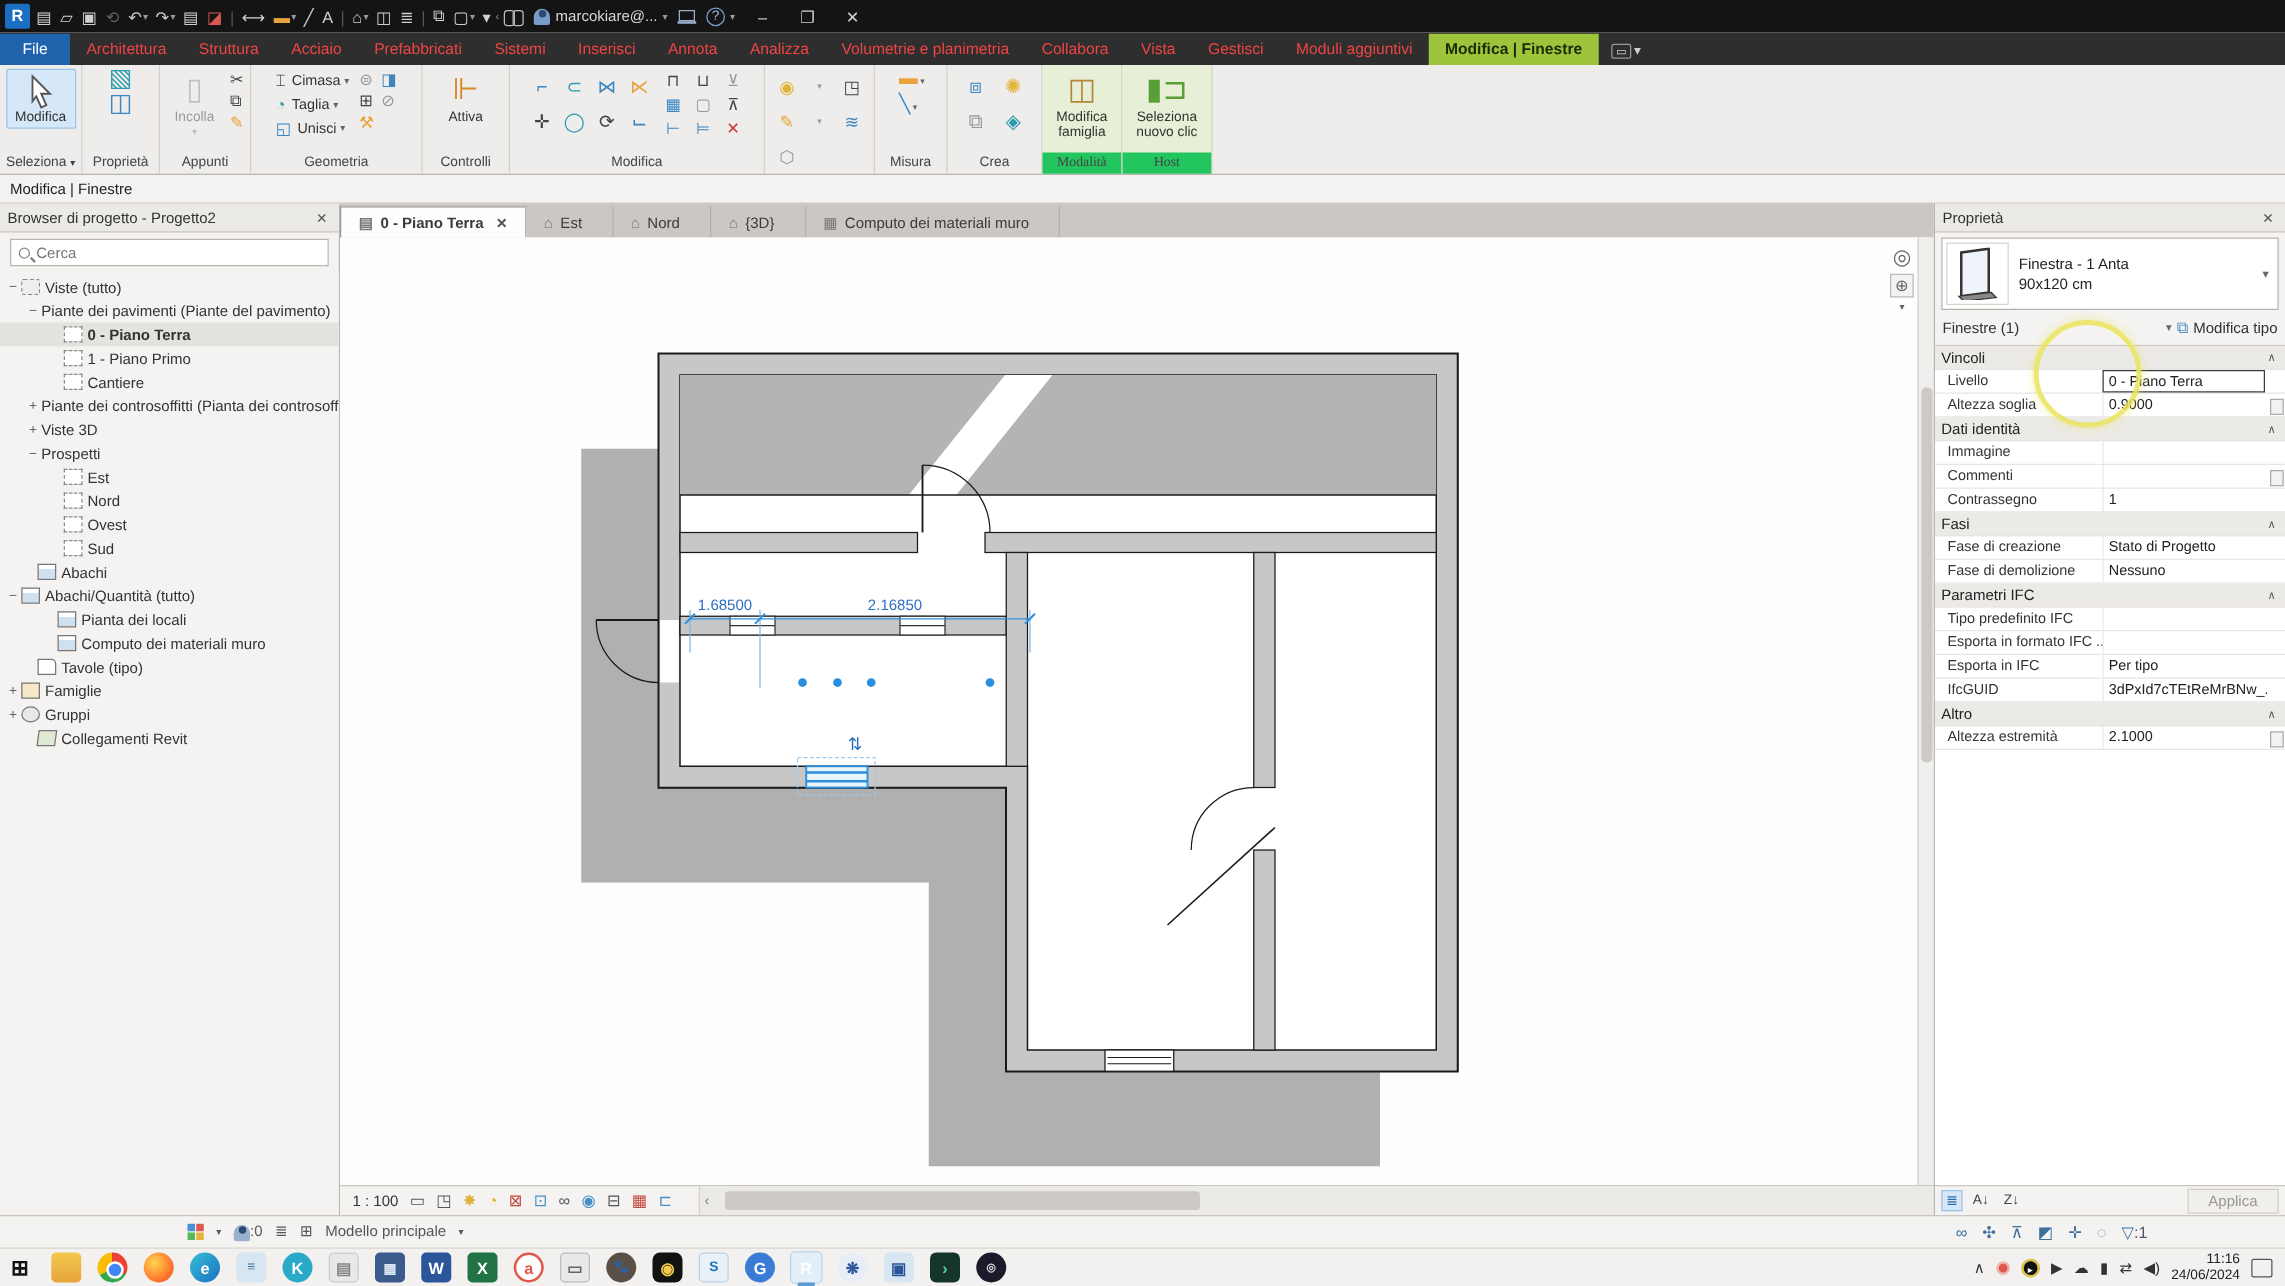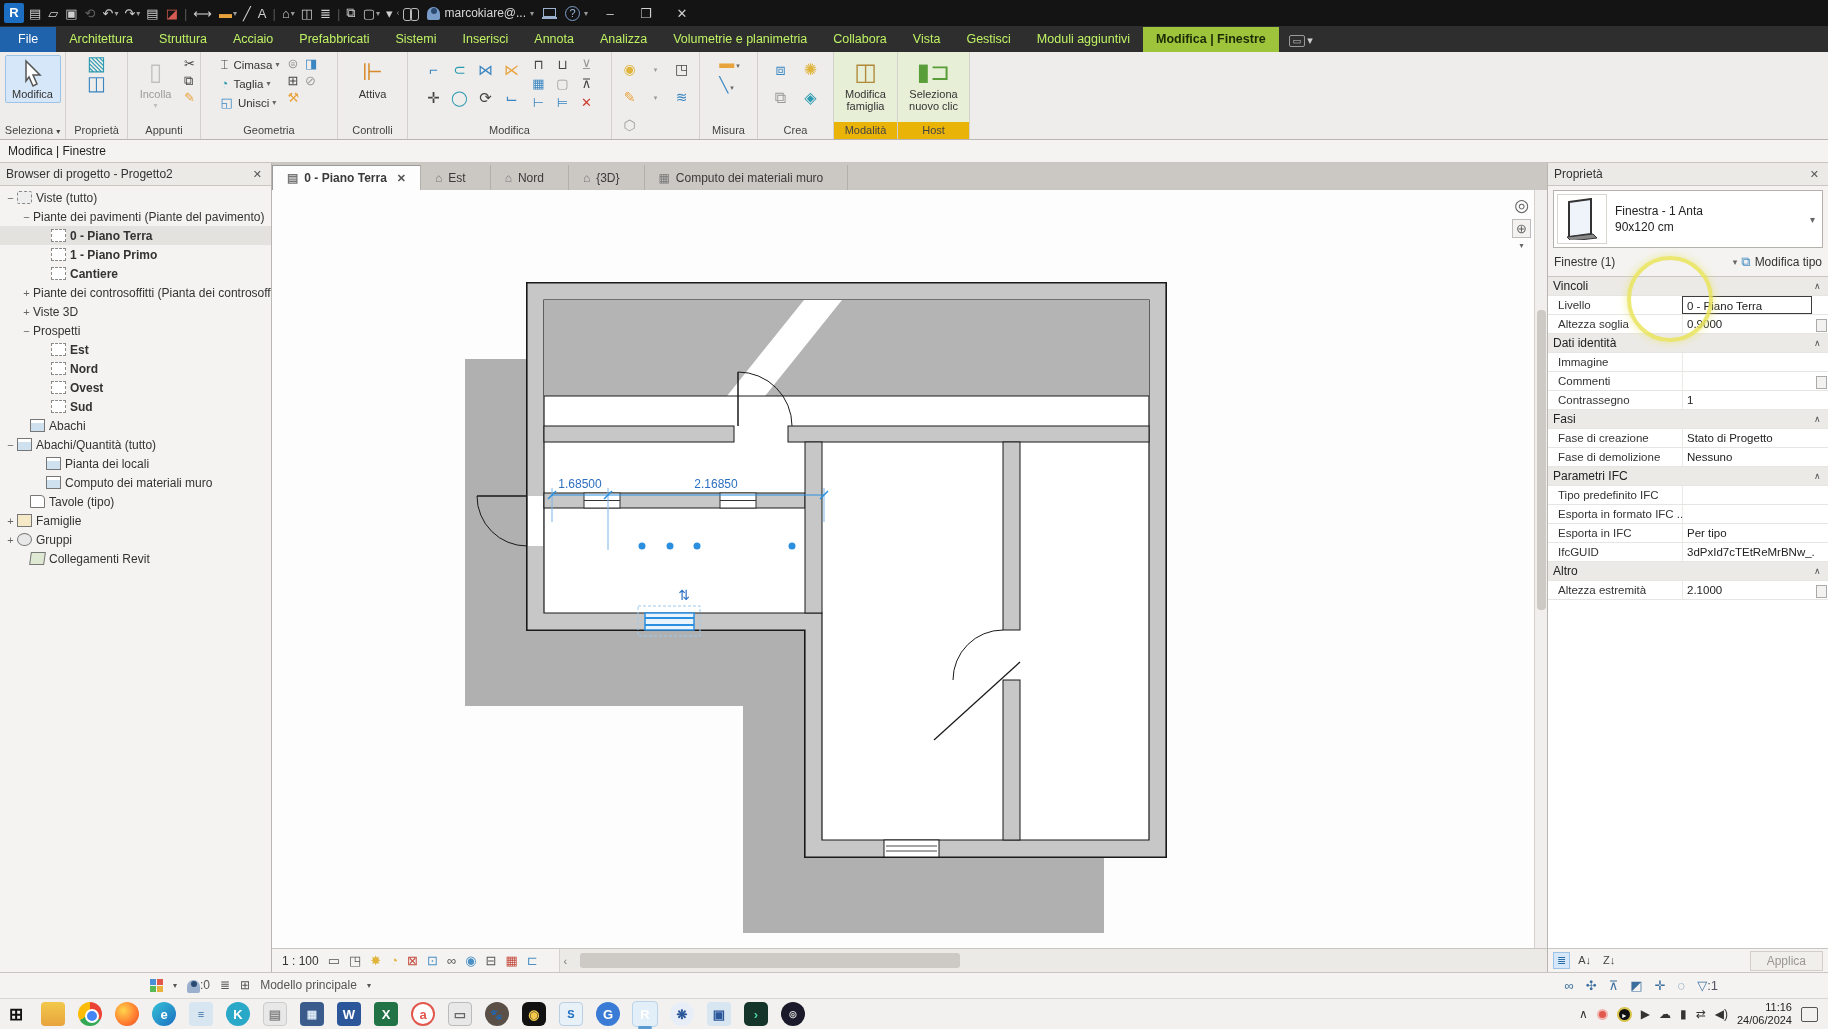--- a/index.html
+++ b/index.html
@@ -25,33 +25,33 @@
   .person-ic:before { content:""; position:absolute; top:1px; left:3.5px; width:6px; height:6px; border-radius:50%; background:#2a4a72; }
   .binoc { display:inline-block; width:16px; height:11px; position:relative; }
   .binoc:before,.binoc:after { content:""; position:absolute; top:0; width:7px; height:11px; border:1.5px solid #bbb; border-radius:3px; }
   .binoc:before{left:0;} .binoc:after{right:0;}
   .cart-ic { display:inline-block; width:15px; height:11px; border-bottom:2px solid #9ab0cc; position:relative; }
   .cart-ic:before { content:""; position:absolute; left:1px; top:0; width:11px; height:7px; border:1.5px solid #9ab0cc; }
   .help-ic { display:inline-block; width:15px; height:15px; border:1.5px solid #7a9cc8; border-radius:50%; color:#9ab8dd; text-align:center; line-height:13px; font-size:11px; }
 
   
   .tabrow { position:absolute; left:0; top:26px; width:100%; height:26px; background:#2e2e2e; display:flex; align-items:flex-end; }
-  .rtab { padding:5px 13px 6px; color:#bef264; font-size:12.5px; white-space:nowrap; cursor:default; }
+  .rtab { padding:5px 13px 6px; color:#ef4444; font-size:12.5px; white-space:nowrap; cursor:default; }
   .rtab.file { background:#1f63ad; color:#fff; padding:5px 18px 6px; }
   .rtab.ctx { background:#9dc43b; color:#1c2a06; font-weight:bold; }
   .exp-menu { color:#cfcfcf; font-size:11px; margin-left:10px; padding-bottom:5px; display:flex; align-items:center; gap:2px; }
   .exp-menu .bx { border:1px solid #9a9a9a; border-radius:2px; padding:0 3px; font-size:9px; }
 
   
   .ribbon { position:absolute; left:0; top:52px; width:100%; height:88px; background:#eeedeb; border-bottom:1px solid #b9b6b2; display:flex; }
   .rp { height:100%; border-right:1px solid #d4d1cd; display:flex; flex-direction:column; flex:none; }
   .rp-body { flex:1; display:flex; align-items:flex-start; justify-content:center; padding:3px 3px 0; gap:2px; }
   .rp-label { height:17px; font-size:11px; color:#444; text-align:center; line-height:16px; white-space:nowrap; }
   .rp.green { background:#e7efd6; }
-  .rp.green .rp-label { background:#eab308; }
+  .rp.green .rp-label { background:#22c55e;font-family:Liberation Serif, serif; }
   .bigbtn { display:flex; flex-direction:column; align-items:center; width:56px; padding:2px 1px; border:1px solid transparent; border-radius:2px; font-size:11px; color:#333; text-align:center; line-height:12px; }
   .bigbtn .bico { font-size:24px; line-height:28px; height:30px; color:#3f6f9e; }
   .bigbtn.active { background:#d5e7f8; border-color:#9cc3e5; }
   .bigbtn.disabled { opacity:.45; }
   .smallico { font-size:13px; color:#3c87c2; padding:1px 2px; line-height:15px; }
   .smallico.dark { color:#444; } .smallico.teal { color:#2c9ab0; } .smallico.red { color:#cc3a2e; }
   .smallico.orange { color:#e8a33d; } .smallico.gray { color:#999; }
   .geo-row { display:flex; align-items:center; gap:3px; height:19px; font-size:11.5px; color:#333; white-space:nowrap; }
   .geo-row .c { font-size:8px; color:#666; }
   .col { display:flex; flex-direction:column; }
@@ -69,21 +69,21 @@
   .searchbox { display:flex; align-items:center; gap:5px; background:#fff; border:1px solid #b9b6b2; height:22px; padding:0 6px; }
   .mag { width:9px; height:9px; border:1.5px solid #888; border-radius:50%; position:relative; flex:none; }
   .mag:after { content:""; position:absolute; left:8px; top:8px; width:5px; height:1.5px; background:#888; transform:rotate(45deg); }
   .searchbox input { border:none; outline:none; flex:1; font-size:12px; font-family:inherit; color:#444; background:transparent; }
   .tree { flex:1; overflow:hidden; background:#f4f3f1; padding-top:2px; }
   .tree-item { display:flex; align-items:center; height:19px; font-size:12px; color:#333; white-space:nowrap; overflow:hidden; }
   .tree-item .exp { width:13px; text-align:center; color:#666; font-size:11px; flex:none; }
   .tree-item .ticon { width:15px; height:13px; margin-right:4px; flex:none; position:relative; }
   .tree-item.lvl0 { padding-left:4px; } .tree-item.lvl0i { padding-left:17px; }
   .tree-item.lvl1 { padding-left:20px; } .tree-item.lvl1i { padding-left:33px; }
-  .tree-item.lvl2 { padding-left:38px;font-weight:bold; }
+  .tree-item.lvl2 { padding-left:38px; }
   .tree-item.sel { font-weight:bold; background:#e4e2df; }
   .ic-plan,.ic-elev { border:1px dashed #8a8a8a; background:#fff; }
   .ic-views { border:1px dashed #8a8a8a; background:#eee; border-radius:2px; }
   .ic-legend,.ic-schedule,.ic-sched2 { border:1px solid #777; background:linear-gradient(#fff 30%, #cfe0ef 30%); }
   .ic-sheet { border:1px solid #777; background:#fff; border-radius:0 4px 0 0; }
   .ic-family { border:1px solid #777; background:#f5e9c8; }
   .ic-group { border:1px solid #777; border-radius:50%; background:#e8e8e8; }
   .ic-link { border:1px solid #777; background:#dfe8d2; transform:skewX(-8deg); }
 
   
@@ -526,20 +526,26 @@
 
   <div class="modebar">
     <span>Modifica | Finestre</span>
   </div>
 
   <div class="browser">
     <div class="pan-hdr">
       <span>Browser di progetto - Progetto2</span>
       <span class="x">✕</span>
     </div>
+    <div class="searchwrap">
+      <div class="searchbox">
+        <span class="mag"></span>
+        <input placeholder="Cerca" style="">
+      </div>
+    </div>
     <div class="tree">
 
         <div class="tree-item lvl0">
           <span class="exp">−</span>
           <span class="ticon ic-views"></span>
           <span class="tlabel">Viste (tutto)</span>
         </div>
 
         <div class="tree-item lvl1">
           <span class="exp">−</span>

